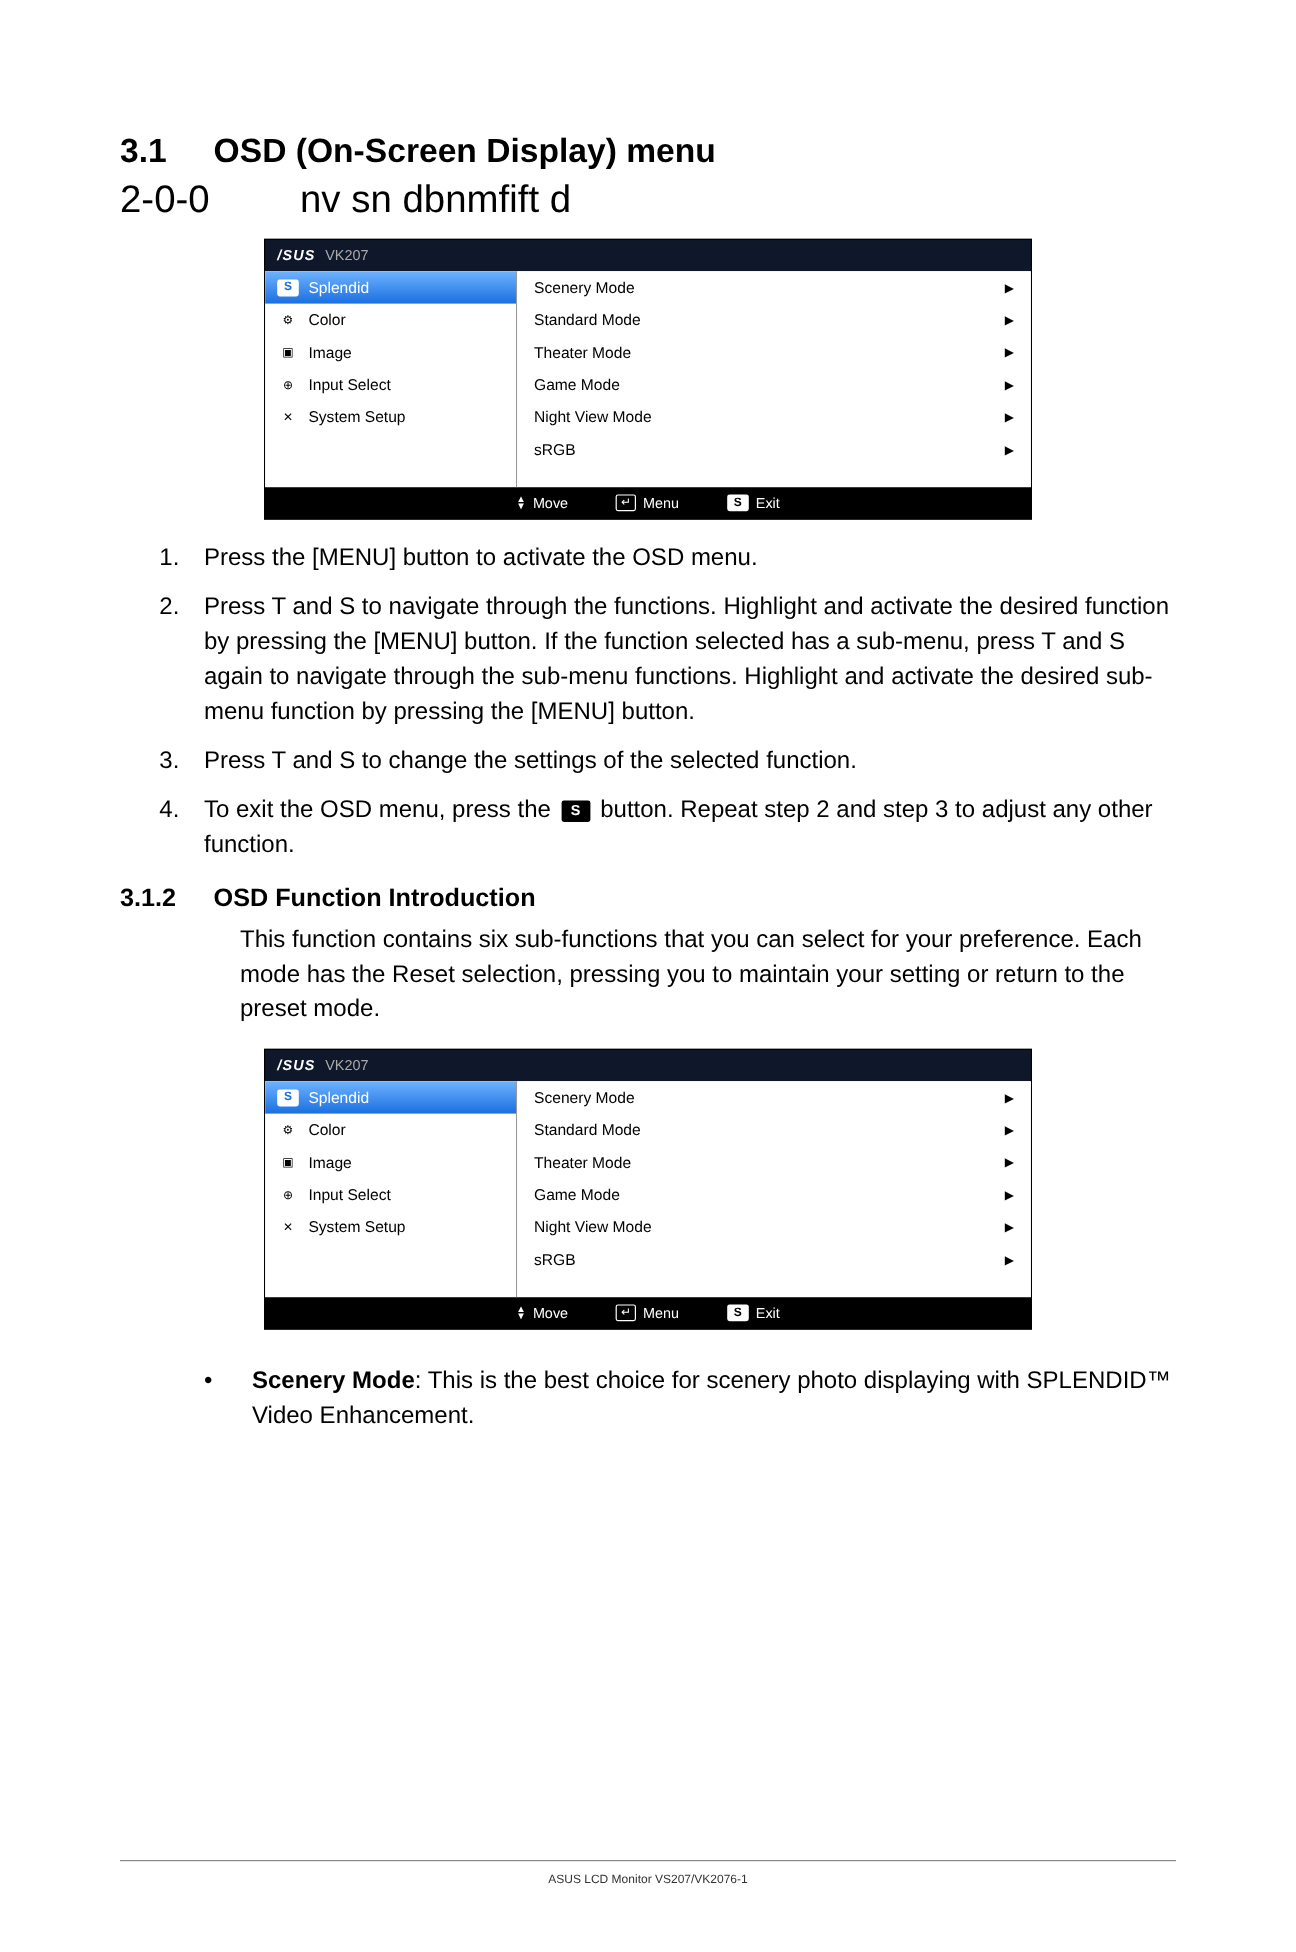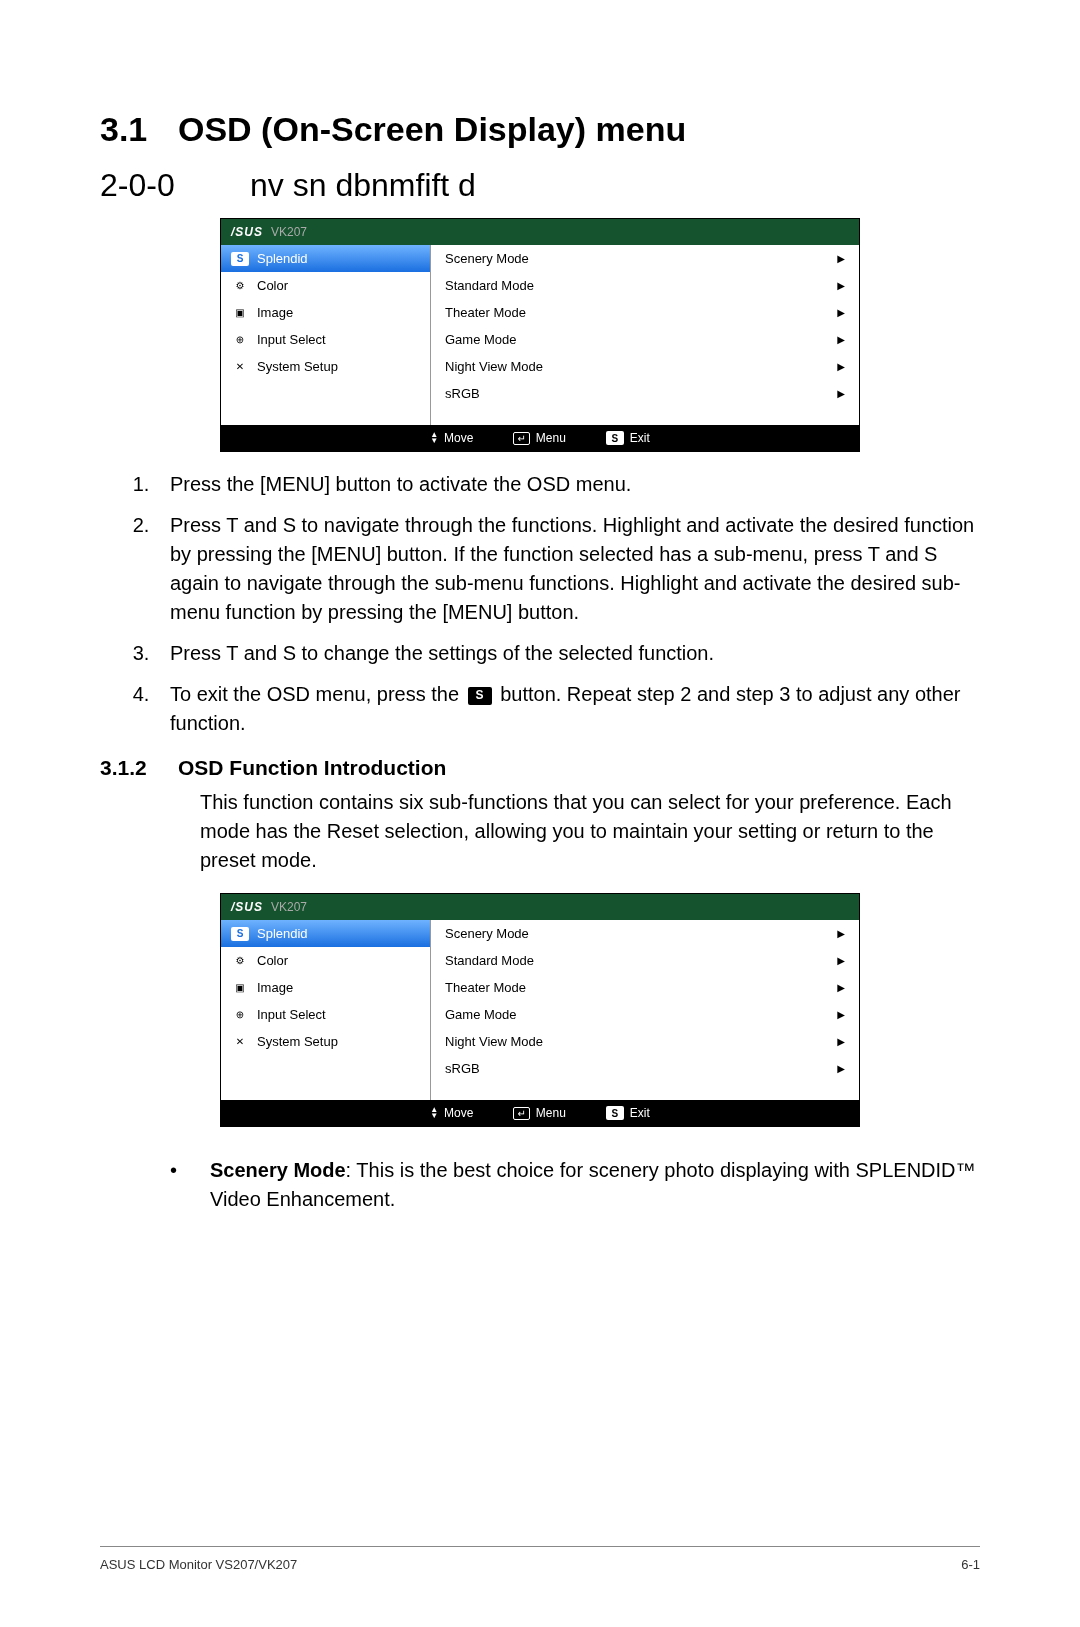--- a/index.html
+++ b/index.html
@@ -1,44 +1,44 @@
 <!DOCTYPE html>
 <html><head>
 <meta charset="utf-8">
 <style>
   * { box-sizing: border-box; margin: 0; padding: 0; }
   html, body { width: 1080px; background: #fff; font-family: Arial, Helvetica, sans-serif; color: #000; }
   .page { width: 1080px; min-height: 1627px; padding: 110px 100px 60px 100px; position: relative; }
-  .h1 { font-size: 34px; font-weight: bold; margin-bottom: 18px; }
+  .h1 { font-size: 28px; font-weight: bold; margin-bottom: 6px; }
   .h1 .num { display: inline-block; width: 78px; }
   .h2line { font-size: 32px; margin-bottom: 14px; }
   .h2line .num { display: inline-block; width: 150px; }
   .osd { width: 640px; margin: 0 auto 18px auto; border: 1px solid #000; background: #000; color: #fff; font-size: 14px; }
-  .osd-header { background: #14532d; color: #aaa; padding: 6px 10px; font-size: 12px; display: flex; align-items: center; gap: 8px; }
+  .osd-header { background: #0f172a; color: #aaa; padding: 6px 10px; font-size: 12px; display: flex; align-items: center; gap: 8px; }
   .osd-body { display: flex; background: #fff; color: #000; min-height: 180px; }
   .osd-left { width: 210px; background: #fff; border-right: 1px solid #999; }
   .osd-left-item { display: flex; align-items: center; gap: 8px; padding: 6px 10px; font-size: 13px; }
   .osd-left-item.sel { background: linear-gradient(#6fb3ff,#1a6fe0); color: #fff; }
   .osd-left-item.sel .s-icon { background:#fff; color:#1a6fe0; }
   .icon { width: 18px; height: 14px; display:inline-flex; align-items:center; justify-content:center; font-size:10px; }
   .s-icon { background:#000; color:#fff; border-radius:2px; font-weight:bold; width:18px; height:14px; display:inline-flex; align-items:center; justify-content:center; font-size:10px;}
   .osd-right { flex: 1; background: #fff; }
   .osd-right-item { display:flex; justify-content:space-between; align-items:center; padding: 6px 14px; font-size: 13px; }
   .osd-footer { background:#000; color:#fff; display:flex; justify-content:center; gap:40px; padding:6px 0; font-size:12px; align-items:center;}
   .osd-footer .grp { display:flex; align-items:center; gap:6px;}
   .tri { font-size:10px; }
   .ol { list-style: decimal; padding-left: 55px; font-size: 20px; line-height: 1.45; }
   .ol > li { padding-left: 15px; margin-bottom: 12px; }
   .h3 { font-size: 21px; font-weight: bold; margin: 18px 0 8px 0; }
   .h3 .num { display:inline-block; width: 78px;}
   .sub1 { padding-left: 55px; font-size:20px; line-height:1.45;}
   .sub1-title { font-weight:bold; }
   .sub-bullet { padding-left: 110px; font-size:20px; line-height:1.45; margin-top:29px; position:relative;}
   .sub-bullet::before { content: attr(data-marker); position:absolute; left: 70px; }
-  .footer-rule { border-top: 1px solid #888; margin-top: 30px; padding-top: 10px; display:flex; justify-content:space-between; font-size:13px; color:#333; position:absolute; bottom:55px; left:100px; right:100px;}
+  .footer-rule { border-top: 1px solid #888; margin-top: 30px; padding-top: 10px; display:flex; justify-content:center; font-size:10px; color:#333; position:absolute; bottom:55px; left:100px; right:100px;}
   .inline-s-icon { display:inline-flex; width:24px; height:18px; background:#000; color:#fff; border-radius:2px; align-items:center; justify-content:center; font-size:12px; font-weight:bold; vertical-align:middle; margin:0 3px;}
   .asus-logo { font-weight:bold; font-style:italic; color:#fff; letter-spacing:1px;}
   .updn { display:inline-flex; flex-direction:column; line-height:6px; font-size:8px;}
   .menu-icon { display:inline-block; border:1px solid #fff; border-radius:2px; padding:0 3px; font-size:10px;}
 </style>
 </head>
 <body>
 
 <div class="page">
 
@@ -129,21 +129,21 @@
     <li>Press  T and  S to navigate through the functions. Highlight and activate the desired function by pressing the [MENU] button. If the function selected has a sub-menu, press  T and  S again to navigate through the sub-menu functions. Highlight and activate the desired sub-menu function by pressing the [MENU] button.</li>
     <li>Press  T and  S to change the settings of the selected function.</li>
     <li><span>To exit the OSD menu, press the </span><span class="inline-s-icon">S</span><span> button. Repeat step 2 and step 3 to adjust any other function.</span></li>
   </ol>
 
   <div class="h3">
     <span class="num">3.1.2</span><span>OSD Function Introduction</span>
   </div>
 
   <div class="sub1">
-    <div style="padding-left:45px">This function contains six sub-functions that you can select for your preference. Each mode has the Reset selection, allowing you to maintain your setting or return to the preset mode.</div>
+    <div style="padding-left:45px">This function contains six sub-functions that you can select for your preference. Each mode has the Reset selection, pressing you to maintain your setting or return to the preset mode.</div>
   </div>
 
   <div class="osd" style="margin-top:18px">
     <div class="osd-header">
       <span class="asus-logo">/SUS</span>
       <span>VK207</span>
     </div>
     <div class="osd-body">
       <div class="osd-left">
         <div class="osd-left-item sel">

